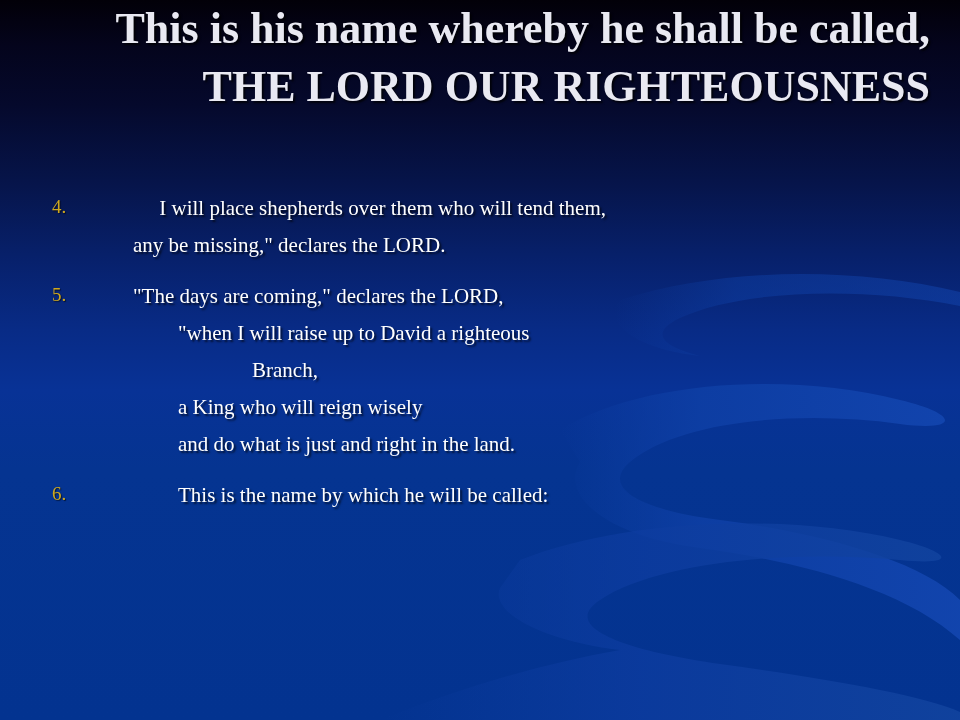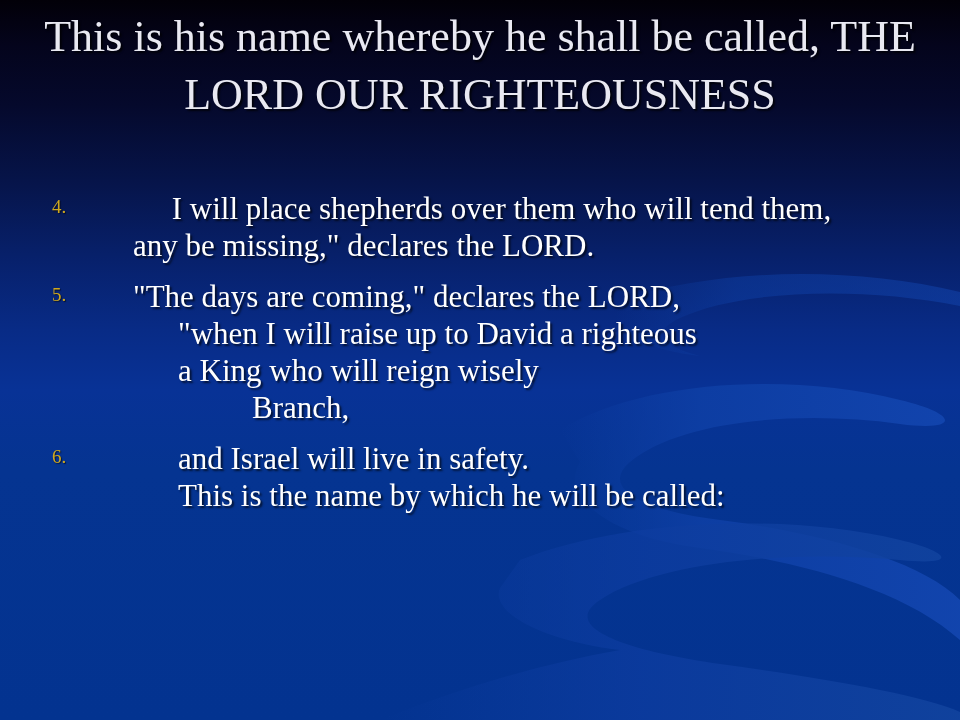--- a/index.html
+++ b/index.html
@@ -34,25 +34,25 @@
     position: absolute;
     inset: 0;
     pointer-events: none;
     z-index: 0;
   }
 
   
   #title {
     position: absolute;
     left: 30px;
-    top: 8px;
+    top: 0px;
     width: 900px;
-    text-align: center;
+    text-align: right;
     font-family: "Liberation Serif", "DejaVu Serif", serif;
-    font-weight: normal;
+    font-weight: bold;
     font-size: 44px;
     line-height: 58px;
     color: #e9e9f2;
     text-shadow: 2px 2px 2px rgba(0,0,0,0.75);
     letter-spacing: 0px;
     z-index: 2;
   }
 
   
   #body-list {
@@ -80,21 +80,21 @@
   }
 
   .item-lines {
     margin: 0;
     padding: 0;
     list-style: none;
   }
 
   .text-line {
     font-family: "Liberation Serif", "DejaVu Serif", serif;
-    font-size: 31px;
+    font-size: 21px;
     line-height: 37px;
     color: #ffffff;
     text-shadow: 2px 2px 2px rgba(0,0,0,0.65);
     white-space: pre;
   }
 
   
   .ind-0 { padding-left: 133px; }
   .ind-1 { padding-left: 178px; }
   .ind-2 { padding-left: 252px; }
@@ -132,27 +132,27 @@
         <div class="text-line ind-0">     I will place shepherds over them who will tend them,</div>
         <div class="text-line ind-0">any be missing," declares the LORD.</div>
       </div>
     </div>
 
     <div class="list-item">
       <span class="item-number">5.</span>
       <div class="item-lines">
         <div class="text-line ind-0">"The days are coming," declares the LORD,</div>
         <div class="text-line ind-1">"when I will raise up to David a righteous</div>
+        <div class="text-line ind-2">Branch,</div>
         <div class="text-line ind-1">a King who will reign wisely</div>
-        <div class="text-line ind-2">Branch,</div>
+        <div class="text-line ind-1">and do what is just and right in the land.</div>
       </div>
     </div>
 
     <div class="list-item">
       <span class="item-number">6.</span>
       <div class="item-lines">
-        <div class="text-line ind-1">and Israel will live in safety.</div>
         <div class="text-line ind-1">This is the name by which he will be called:</div>
       </div>
     </div>
 
   </div>
 </div>
 
 </body></html>

